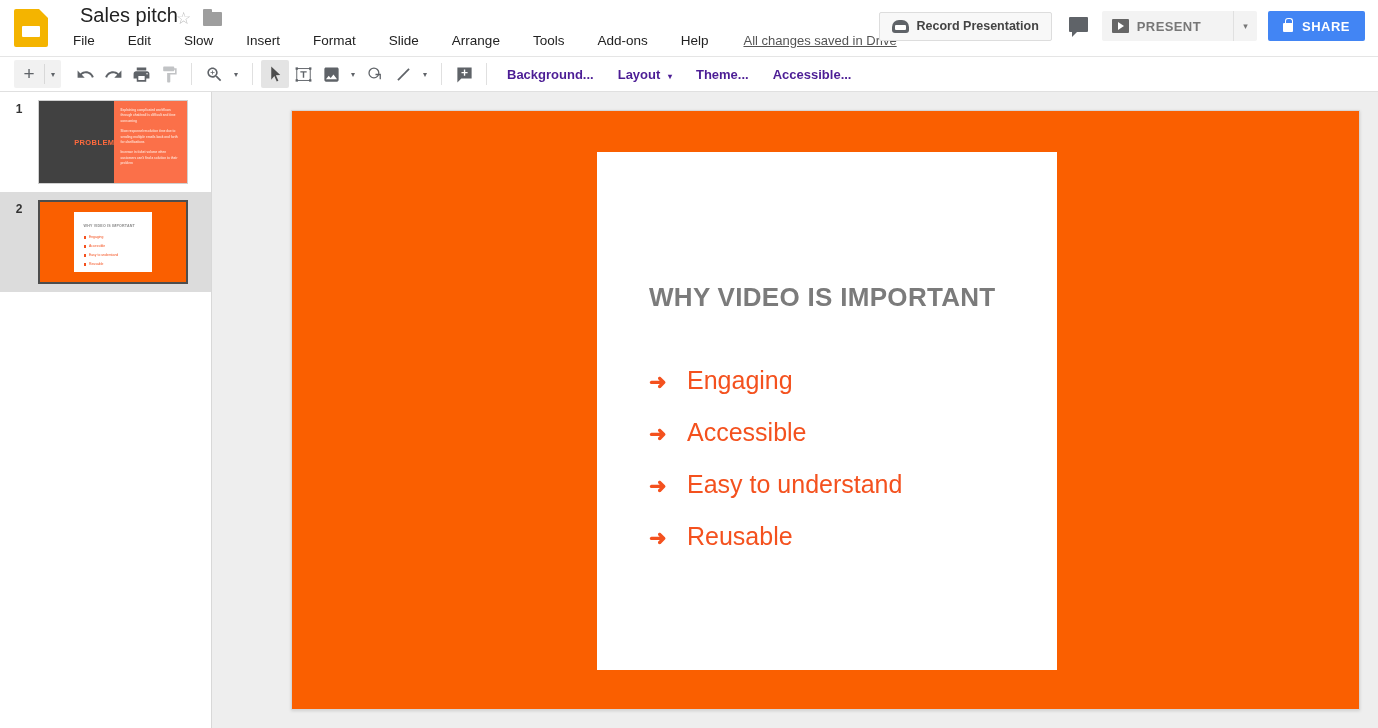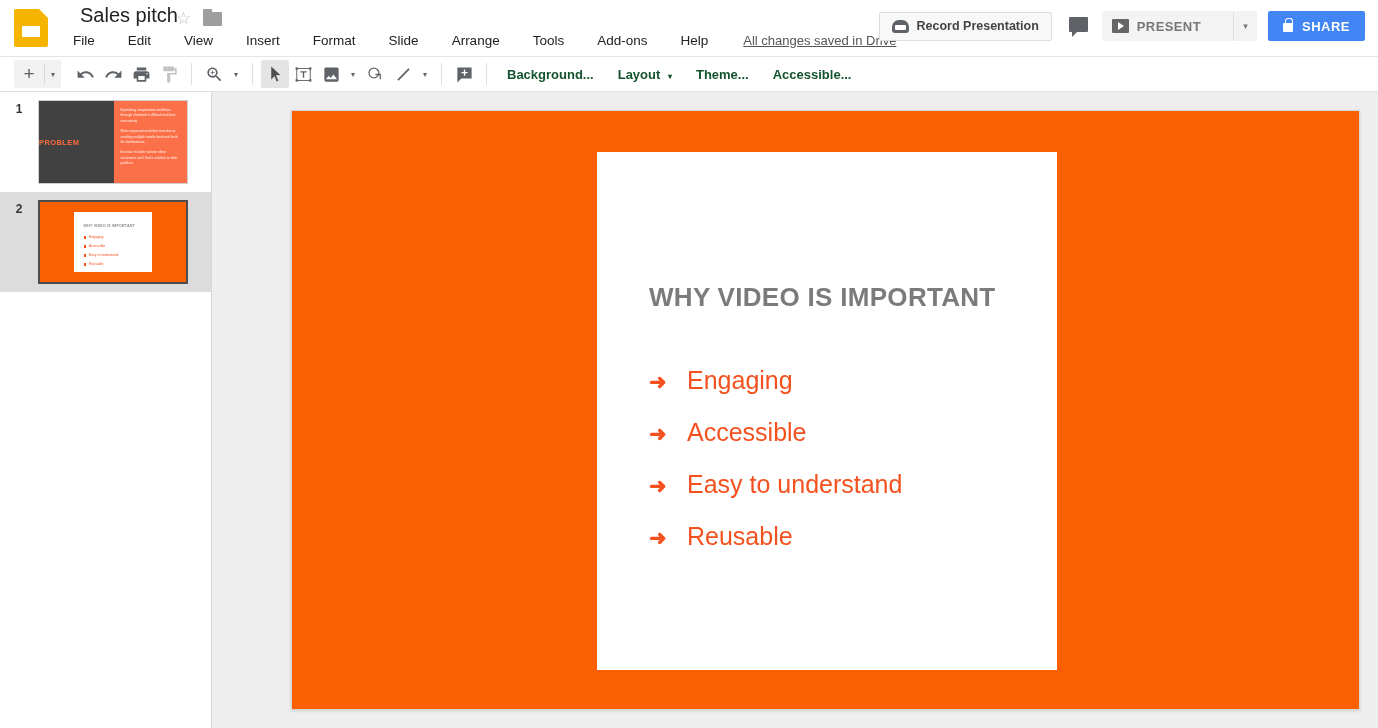--- a/index.html
+++ b/index.html
@@ -140,21 +140,21 @@
     color: #5f6368; position: relative;
   }
   .tb-btn.active { background: #e4e4e4; }
   .tb-btn.disabled { opacity: .38; }
   .tb-caret {
     display: flex; align-items: center; justify-content: center;
     width: 16px; height: 28px; font-size: 8px; color: #5f6368; cursor: pointer;
   }
   .tb-sep { width: 1px; height: 22px; background: #e0e0e0; margin: 0 8px; }
   .tb-text {
-    font-size: 13px; color: #14532d; font-weight: bold;
+    font-size: 13px; color: #4c1d95; font-weight: bold;
     padding: 5px 12px; border-radius: 2px; cursor: pointer; white-space: nowrap;
   }
 
   .newslide-box {
     display: flex; align-items: center;
     background: #f1f1f1; border-radius: 2px; height: 28px;
   }
   .newslide-box .plus {
     width: 30px; text-align: center; font-size: 19px;
     color: #5f6368; line-height: 28px; cursor: pointer;
@@ -181,21 +181,21 @@
     width: 150px; height: 84px; background: #fff;
     border: 1px solid #d0d0d0; position: relative; overflow: hidden;
     cursor: pointer; flex: none;
   }
   .slide-row.selected .thumb { border: 2px solid #4d4d4d; }
 
   
   .t1-left {
     position: absolute; left: 0; top: 0; width: 51%; height: 100%;
     background: #414141;
-    display: flex; align-items: center; justify-content: flex-start;
+    display: flex; align-items: center; justify-content: flex-end;
   }
   .t1-left span {
     color: #FF6A3D; font-size: 7.5px; font-weight: bold; letter-spacing: .4px;
   }
   .t1-right {
     position: absolute; right: 0; top: 0; width: 49%; height: 100%;
     background: #FB7049; padding: 7px 6px;
   }
   .t1-para {
     font-size: 3.1px; line-height: 1.75; color: #ffd9cb;
@@ -257,21 +257,21 @@
 
 <div class="topbar">
   <div class="app-logo"></div>
   <div class="doc-title">Sales pitch</div>
   <div class="star-icon">☆</div>
   <div class="folder-icon"></div>
 
   <div class="menubar">
     <div class="menu-item">File</div>
     <div class="menu-item">Edit</div>
-    <div class="menu-item">View</div>
+    <div class="menu-item">Slow</div>
     <div class="menu-item">Insert</div>
     <div class="menu-item">Format</div>
     <div class="menu-item">Slide</div>
     <div class="menu-item">Arrange</div>
     <div class="menu-item">Tools</div>
     <div class="menu-item">Add-ons</div>
     <div class="menu-item">Help</div>
     <div class="save-status">All changes saved in Drive</div>
   </div>
 

